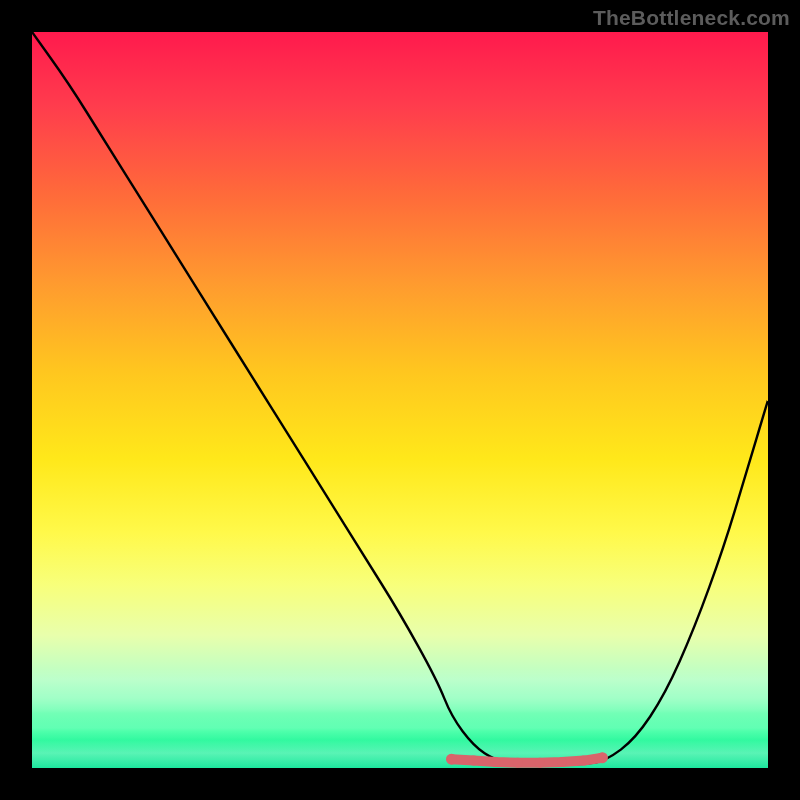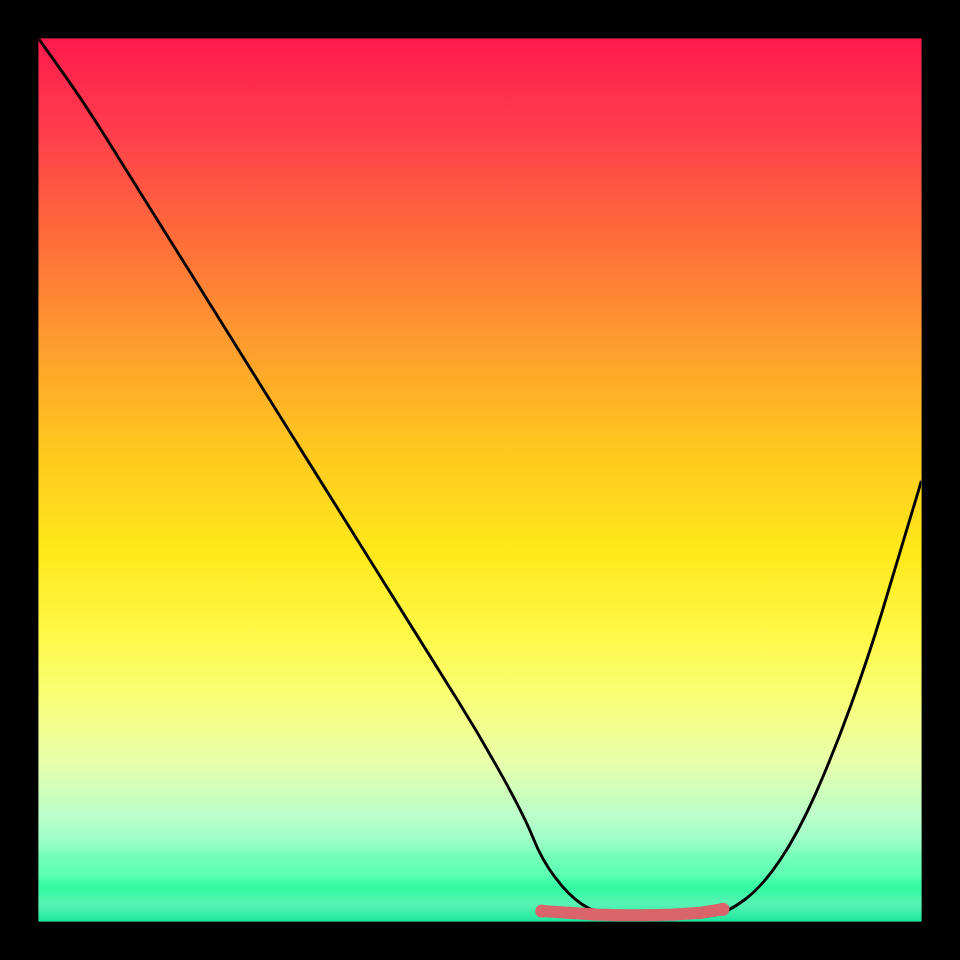--- a/index.html
+++ b/index.html
@@ -93,13 +93,14 @@
           <circle cx="441.6" cy="728.6" r="5" fill="#d9646b"></circle>
           <circle cx="463.7" cy="730.1" r="5" fill="#d9646b"></circle>
           <circle cx="485.8" cy="730.8" r="5" fill="#d9646b"></circle>
           <circle cx="507.8" cy="730.8" r="5" fill="#d9646b"></circle>
           <circle cx="529.9" cy="730.1" r="5" fill="#d9646b"></circle>
           <circle cx="552.0" cy="728.6" r="5" fill="#d9646b"></circle>
           <circle cx="570.4" cy="725.7" r="5.5" fill="#d9646b"></circle>
         </g>
     </svg>
   </div>
+  <div class="watermark">TheBottleneck.com</div>
 </div>
 
 </body></html>

